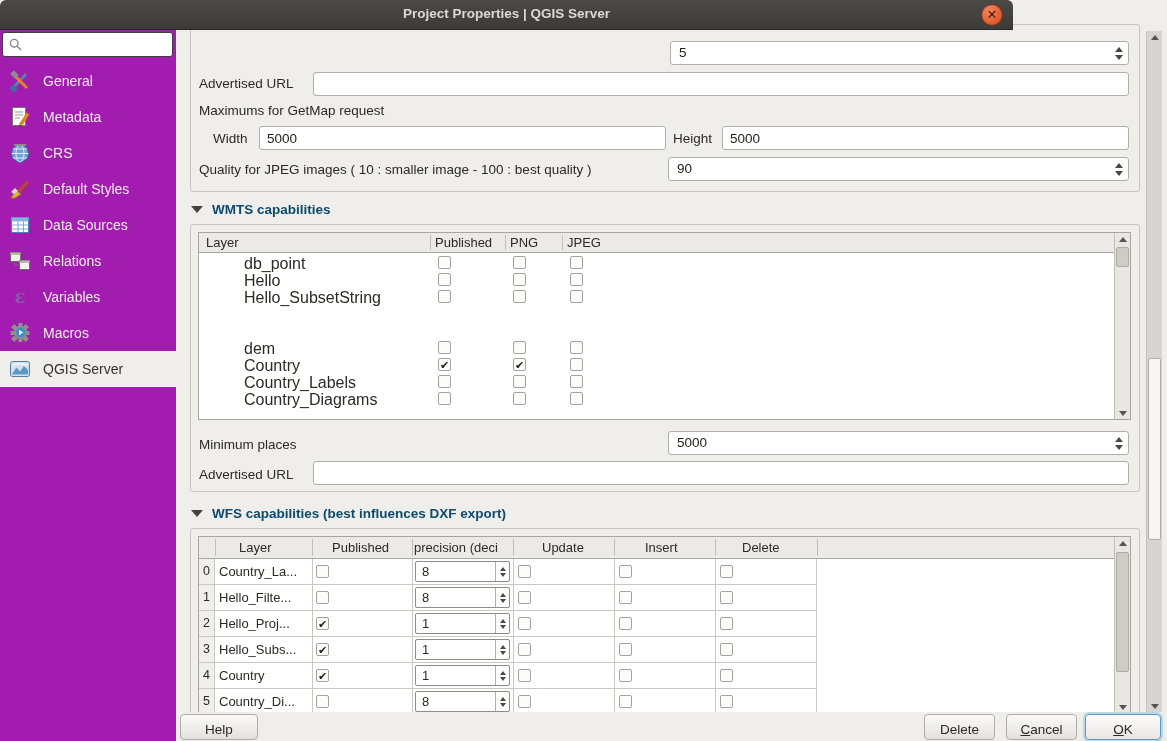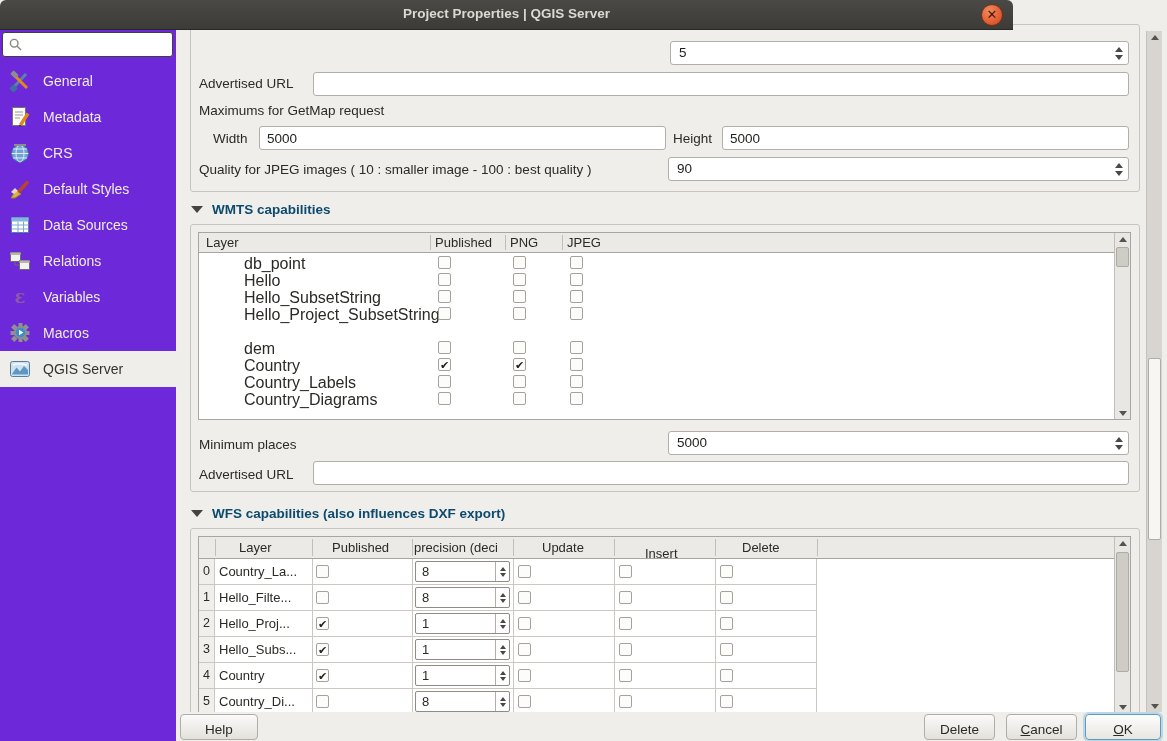--- a/index.html
+++ b/index.html
@@ -12,21 +12,21 @@
     background:linear-gradient(#4b4945,#3d3b37); border-bottom:1px solid #282723;
     border-radius:6px 6px 0 0; }
   .titlebar .title { position:absolute; left:0; right:0; top:6px; text-align:center;
     color:#dcd9d3; font-weight:bold; font-size:13.5px; }
   .close-btn { position:absolute; right:10px; top:4px; width:22px; height:22px; border-radius:50%;
     background:radial-gradient(circle at 35% 30%, #f08b5f, #e25e33 60%, #c44a20);
     border:1px solid #73301a; color:#46170a; text-align:center; line-height:20px;
     font-size:13px; font-weight:bold; cursor:default; }
 
   
-  .sidebar { position:absolute; left:0; top:30px; width:176px; height:711px; background:#6d28d9; z-index:5; }
+  .sidebar { position:absolute; left:0; top:30px; width:176px; height:711px; background:#a21caf; z-index:5; }
   .search-box { position:absolute; left:2px; top:2px; width:171px; height:25px; background:#ffffff;
     border:1px solid #413f3b; border-radius:3px; }
   .search-box svg { position:absolute; left:6px; top:5px; }
   .search-box input { position:absolute; left:24px; top:1px; width:140px; height:21px; border:none;
     outline:none; font-size:13px; background:transparent; }
   .side-items { position:absolute; left:0; top:33px; width:176px; }
   .side-item { height:36px; display:flex; align-items:center; padding-left:8px; gap:11px;
     color:#efede9; font-size:14px; cursor:default; }
   .side-item.selected { background:#f0eeea; color:#35332e; }
   .side-item .icn { width:24px; height:24px; flex:0 0 24px; display:flex; align-items:center; justify-content:center; }
@@ -160,26 +160,20 @@
           <span class="checkbox" style="left: 239px; top: 2px;"></span>
           <span class="checkbox" style="left: 314px; top: 2px;"></span>
           <span class="checkbox" style="left: 371px; top: 2px;"></span>
         </div>
         <div class="wmts-row" style="top: 35px; width: 100%;">
           <span class="lname">Hello_SubsetString</span>
           <span class="checkbox" style="left: 239px; top: 2px;"></span>
           <span class="checkbox" style="left: 314px; top: 2px;"></span>
           <span class="checkbox" style="left: 371px; top: 2px;"></span>
         </div>
-        <div class="wmts-row" style="top: 52px; width: 100%;">
-          <span class="lname">Hello_Project_SubsetString</span>
-          <span class="checkbox" style="left: 239px; top: 2px;"></span>
-          <span class="checkbox" style="left: 314px; top: 2px;"></span>
-          <span class="checkbox" style="left: 371px; top: 2px;"></span>
-        </div>
         <div class="wmts-row" style="top: 86px; width: 100%;">
           <span class="lname">dem</span>
           <span class="checkbox" style="left: 239px; top: 2px;"></span>
           <span class="checkbox" style="left: 314px; top: 2px;"></span>
           <span class="checkbox" style="left: 371px; top: 2px;"></span>
         </div>
         <div class="wmts-row" style="top: 103px; width: 100%;">
           <span class="lname">Country</span>
           <span class="checkbox checked" style="left: 239px; top: 2px;"></span>
           <span class="checkbox checked" style="left: 314px; top: 2px;"></span>
@@ -215,31 +209,31 @@
     <span class="spins">
         <span class="tri-up"></span>
         <span class="tri-down"></span>
       </span>
   </div>
   <span class="lbl" style="left:199px; top:467px;">Advertised URL</span>
   <input class="txt" style="left: 313px; top: 461px; width: 816px; height: 24px;" value="">
 
   <div class="sect-head" style="left:191px; top:506px;">
     <span class="sect-tri"></span>
-    <span class="sect-title">WFS capabilities (also influences DXF export)</span>
+    <span class="sect-title">WFS capabilities (best influences DXF export)</span>
   </div>
   <div class="frame" style="left:190px; top:528px; width:950px; height:190px;"></div>
 
   <div class="table" style="left:198px; top:536px; width:933px; height:178px;">
     <div class="thead" style="height:22px;">
       <span class="hlabel" style="left:40px; top:3px;">Layer</span>
       <span class="hlabel" style="left:133px; top:3px;">Published</span>
       <span class="hlabel" style="left:215px; top:3px;">precision (deci</span>
       <span class="hlabel" style="left:343px; top:3px;">Update</span>
-      <span class="hlabel" style="left:446px; top:9px;">Insert</span>
+      <span class="hlabel" style="left:446px; top:3px;">Insert</span>
       <span class="hlabel" style="left:543px; top:3px;">Delete</span>
       <span class="hsep" style="left:16px;"></span>
       <span class="hsep" style="left:113px;"></span>
       <span class="hsep" style="left:213px;"></span>
       <span class="hsep" style="left:314px;"></span>
       <span class="hsep" style="left:415px;"></span>
       <span class="hsep" style="left:516px;"></span>
       <span class="hsep" style="left:618px;"></span>
     </div>
     <div id="wfs-rows" style="position:absolute; left:0; top:22px; right:16px; bottom:0;">

